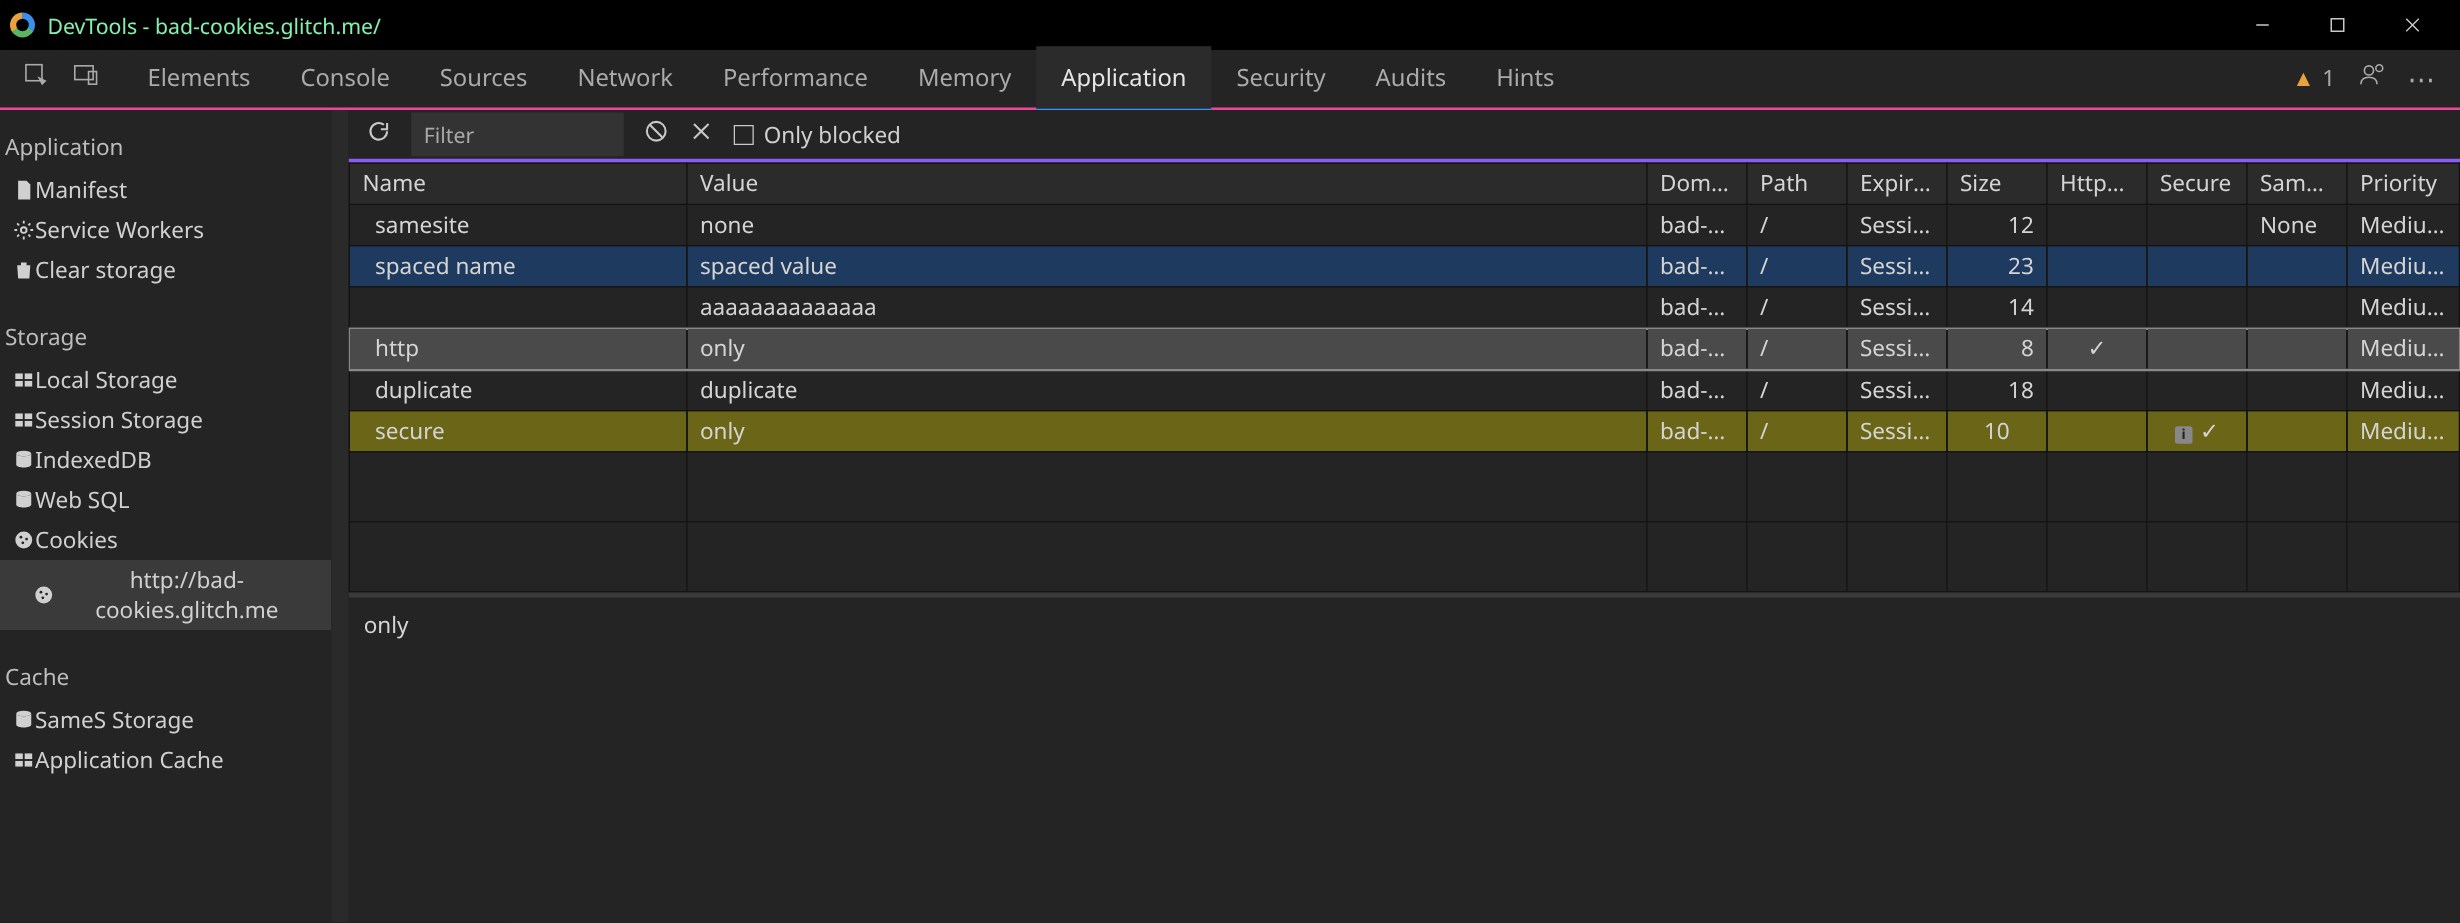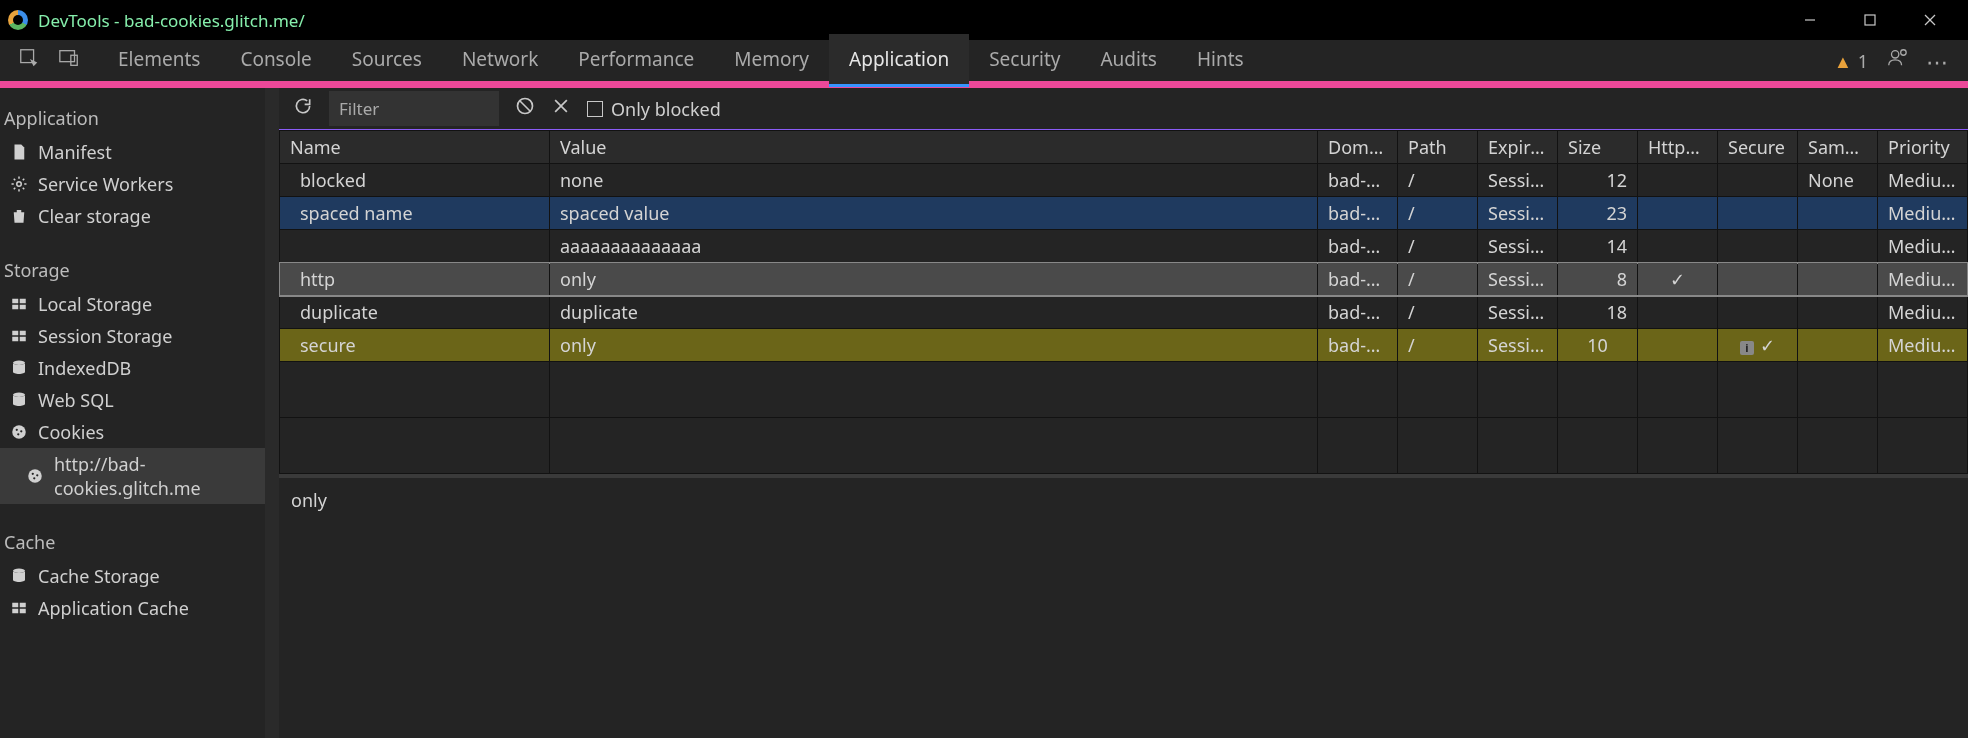--- a/index.html
+++ b/index.html
@@ -4,42 +4,42 @@
 <style>
   * { box-sizing: border-box; margin: 0; padding: 0; font-family: "Segoe UI", system-ui, sans-serif; }
   body { background: #1e1e1e; color: #d4d4d4; width: 1968px; height: 738px; overflow: hidden; font-size: 18px; }
   .titlebar { height: 40px; background: #000; display: flex; align-items: center; padding: 0 8px; }
   .titlebar .app-icon { width: 20px; height: 20px; margin-right: 10px; border-radius: 50%; background: conic-gradient(#3b8eea 0 120deg, #5bb562 120deg 240deg, #e8a33d 240deg 360deg); position: relative; }
   .titlebar .app-icon::after { content:""; position:absolute; inset:5px; border-radius:50%; background:#000; }
   .titlebar .title { color: #86efac; font-size: 17px; flex:1; }
   .win-controls { display:flex; gap:0; }
   .win-btn { width: 60px; height: 40px; display:flex; align-items:center; justify-content:center; color:#c8c8c8; }
   .win-btn svg { width:14px; height:14px; stroke:#c8c8c8; stroke-width:1.2; fill:none; }
-  .tabs { height: 48px; background: #242424; display:flex; align-items:center; border-bottom:7px solid #ec4899; }
+  .tabs { height: 48px; background: #242424; display:flex; align-items:center; border-bottom:2px solid #ec4899; }
   .tab-icons-left { display:flex; gap:18px; padding:0 18px; }
   .tab-icons-left svg { width:22px; height:22px; stroke:#aaa; fill:none; stroke-width:1.4; }
   .tab { padding: 12px 20px; color:#aaa; cursor:pointer; font-size:19px; }
   .tab.active { color:#e6e6e6; background:#2b2b2b; border-bottom:3px solid #3794ff; }
   .tabs-right { margin-left:auto; display:flex; align-items:center; gap:18px; padding-right:18px; color:#aaa; }
   .warn-badge { display:flex; align-items:center; gap:6px; }
   .warn-triangle { color:#e9a23b; font-size:18px; }
   .feedback svg { width:22px; height:22px; stroke:#aaa; fill:none; stroke-width:1.4; }
   .kebab { font-size:22px; letter-spacing:2px; color:#aaa; }
   .body-row { display:flex; height: calc(100% - 88px); }
   .sidebar { width: 265px; background:#242424; color:#d0d0d0; padding-top:12px; font-size:18px; overflow:hidden; }
   .side-section { margin-bottom:20px; }
   .side-header { padding:6px 4px; color:#bcbcbc; }
-  .side-item { display:flex; align-items:center; gap:10px; padding:4px 10px; cursor:pointer; }
+  .side-item { display:flex; align-items:center; padding:4px 10px; cursor:pointer;text-align:center; }
   .side-item.sub { padding-left:26px; }
   .side-item.selected { background:#3a3a3a; }
   .side-icon { width:18px; height:18px; display:inline-flex; align-items:center; justify-content:center; }
   .side-icon svg { width:18px; height:18px; fill:#d0d0d0; stroke:#d0d0d0; stroke-width:0; }
   .drag-handle { width: 14px; background:#2a2a2a; cursor:col-resize; }
   .main { flex:1; display:flex; flex-direction:column; background:#242424; }
-  .toolbar { height:42px; display:flex; align-items:center; gap:16px; padding:0 14px; background:#242424; border-bottom:1px solid #8b5cf6; }
+  .toolbar { height:42px; display:flex; align-items:center; gap:16px; padding:0 14px; background:#242424; border-bottom:3px solid #8b5cf6; }
   .toolbar svg { width:20px; height:20px; stroke:#c8c8c8; fill:none; stroke-width:2; }
   .filter-input { background:#333; border:none; color:#ccc; padding:6px 10px; width:170px; font-size:17px; }
   .filter-input::placeholder { color:#aaa; }
   .only-blocked { display:flex; align-items:center; gap:8px; color:#d0d0d0; font-size:18px; }
   .checkbox { width:16px; height:16px; border:1.5px solid #c8c8c8; display:inline-block; }
   .table-wrap { flex:0 0 auto; }
   table { border-collapse:collapse; width:100%; table-layout:fixed; }
   th, td { border:1px solid #121212; padding:4px 10px; text-align:left; font-weight:normal; white-space:nowrap; overflow:hidden; text-overflow:ellipsis; font-size:18px; height:30px; }
   th { background:#2b2b2b; color:#d4d4d4; }
   td { background:#242424; color:#d4d4d4; }
@@ -211,21 +211,21 @@
       </div>
       <div class="side-section">
         <div class="side-header">Cache</div>
         <div class="side-item">
           <span class="side-icon">
             <svg viewBox="0 0 24 24">
               <ellipse cx="12" cy="5" rx="8" ry="3" fill="#d0d0d0"></ellipse>
               <path fill="#d0d0d0" d="M4 5v12c0 1.7 3.6 3 8 3s8-1.3 8-3V5c0 1.7-3.6 3-8 3s-8-1.3-8-3z"></path>
             </svg>
           </span>
-          <span>Cache Storage</span>
+          <span>SameS Storage</span>
         </div>
         <div class="side-item">
           <span class="side-icon">
             <svg viewBox="0 0 24 24">
               <rect x="3" y="5" width="8" height="6" fill="#d0d0d0"></rect>
               <rect x="13" y="5" width="8" height="6" fill="#d0d0d0"></rect>
               <rect x="3" y="13" width="8" height="6" fill="#d0d0d0"></rect>
               <rect x="13" y="13" width="8" height="6" fill="#d0d0d0"></rect>
             </svg>
           </span>
@@ -277,21 +277,21 @@
               <th>Expires...</th>
               <th>Size</th>
               <th>HttpO...</th>
               <th>Secure</th>
               <th>SameS...</th>
               <th>Priority</th>
             </tr>
           </thead>
         <tbody id="tbody">
             <tr>
-              <td style="padding-left:20px">blocked</td>
+              <td style="padding-left:20px">samesite</td>
               <td>none</td>
               <td>bad-co...</td>
               <td>/</td>
               <td>Session</td>
               <td style="text-align:right">12</td>
               <td style="text-align:center"></td>
               <td style="text-align:center"></td>
               <td>None</td>
               <td>Medium</td>
             </tr>

